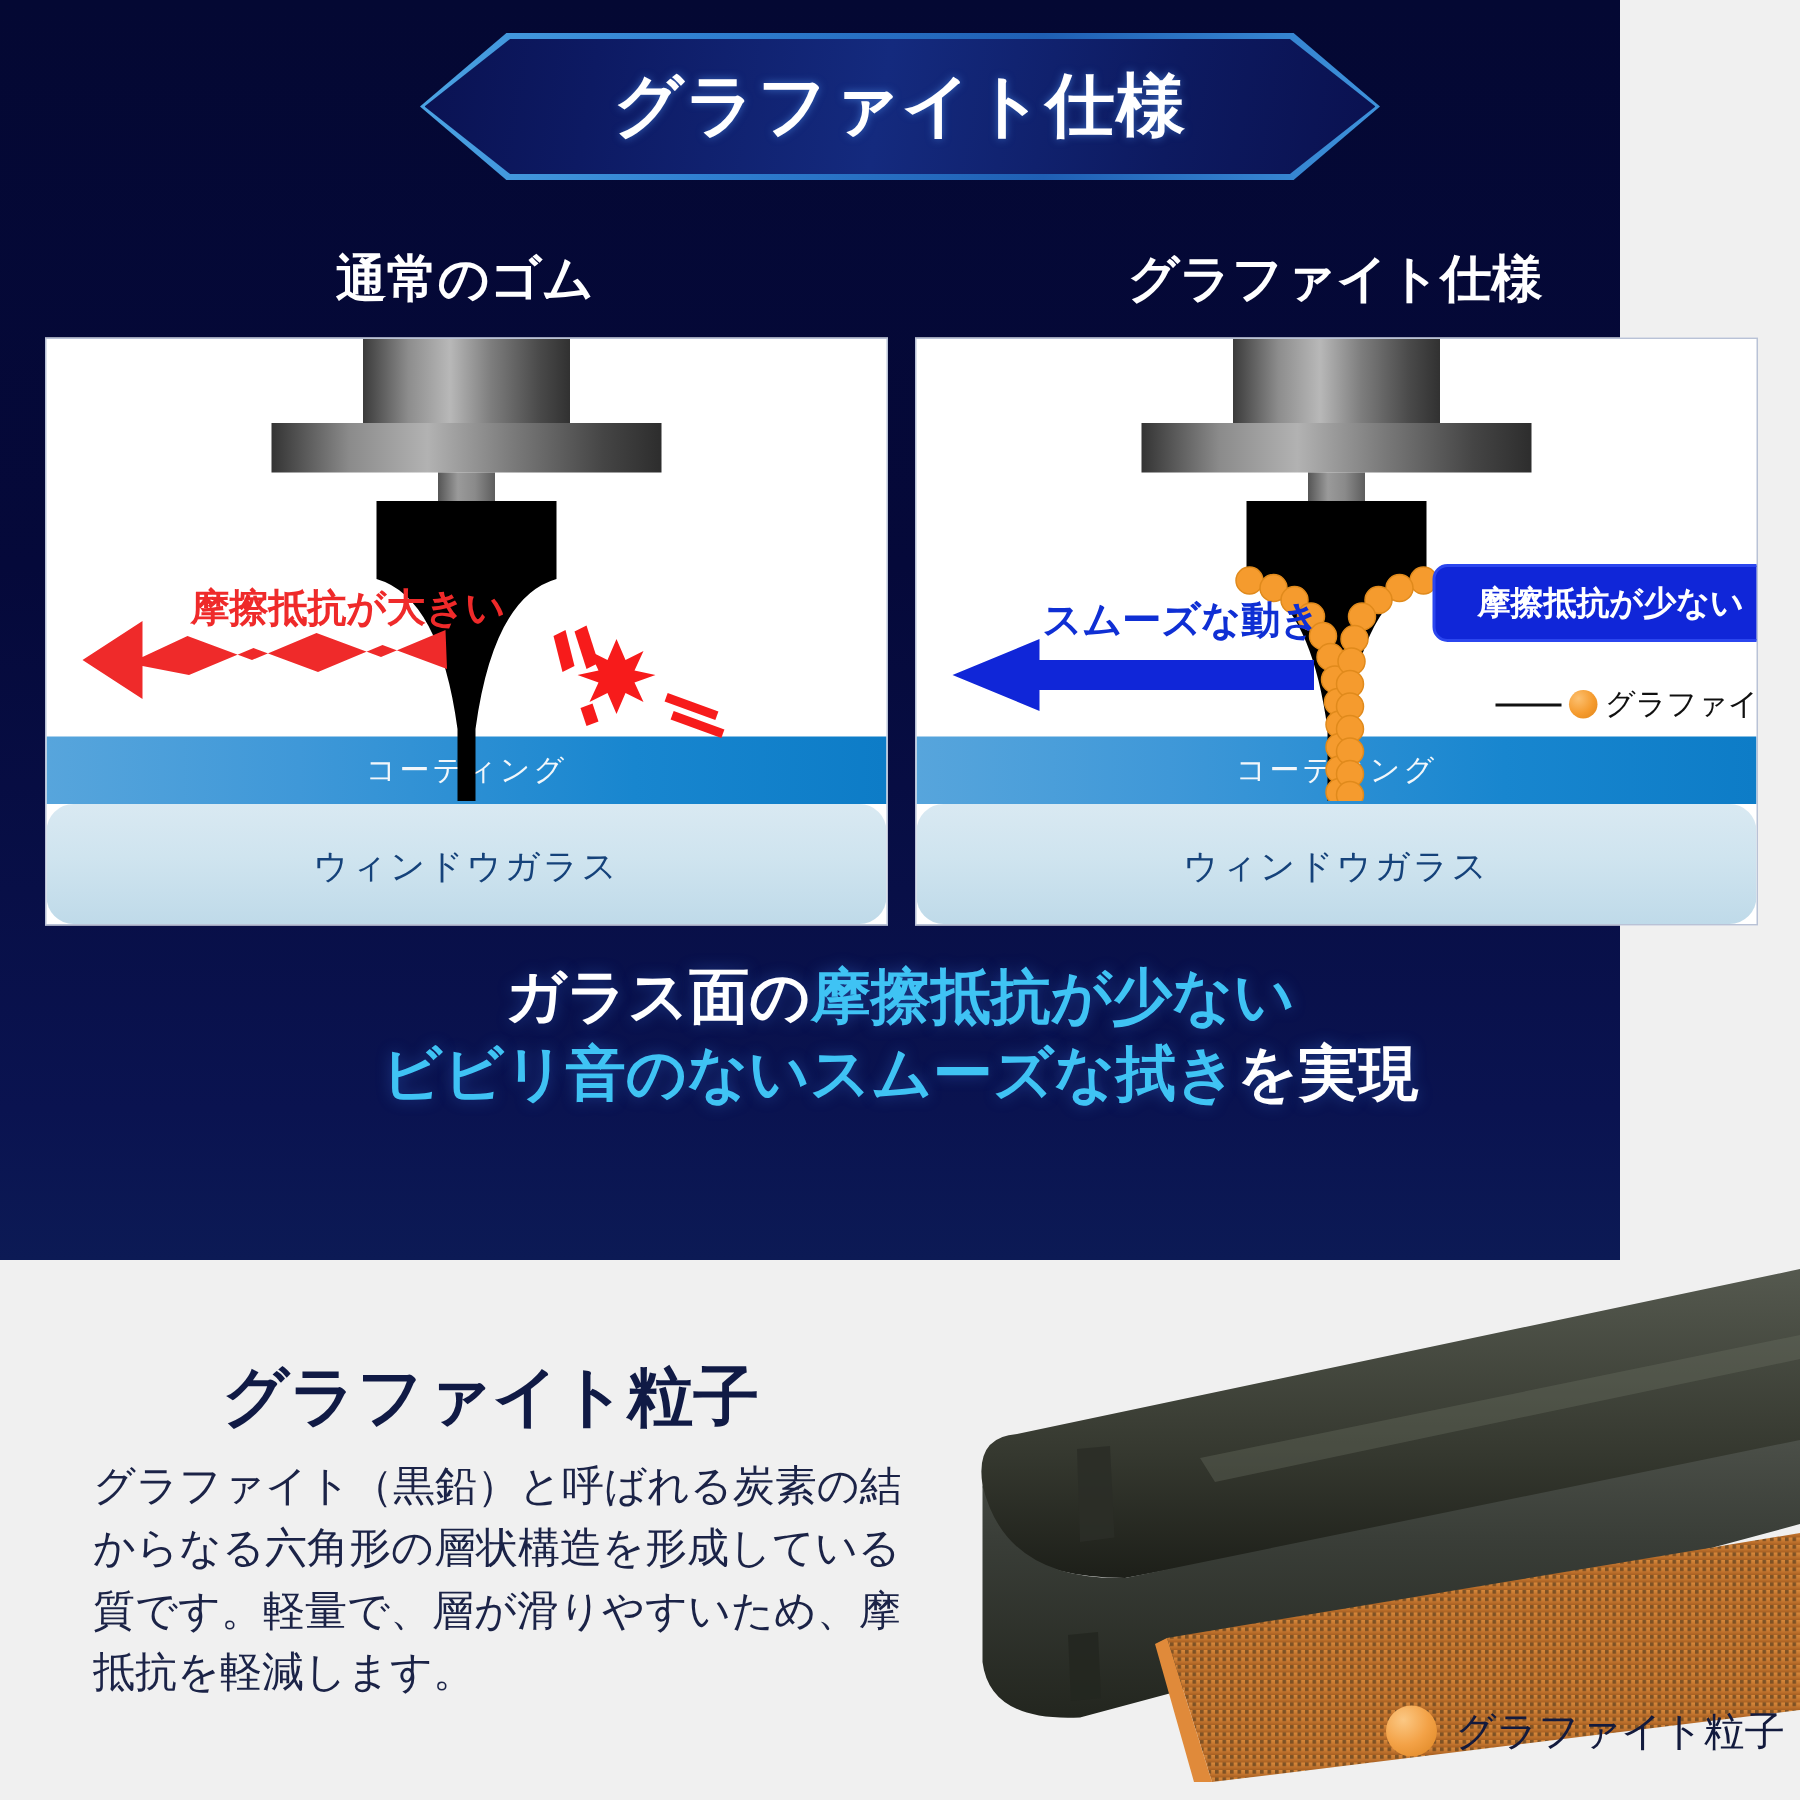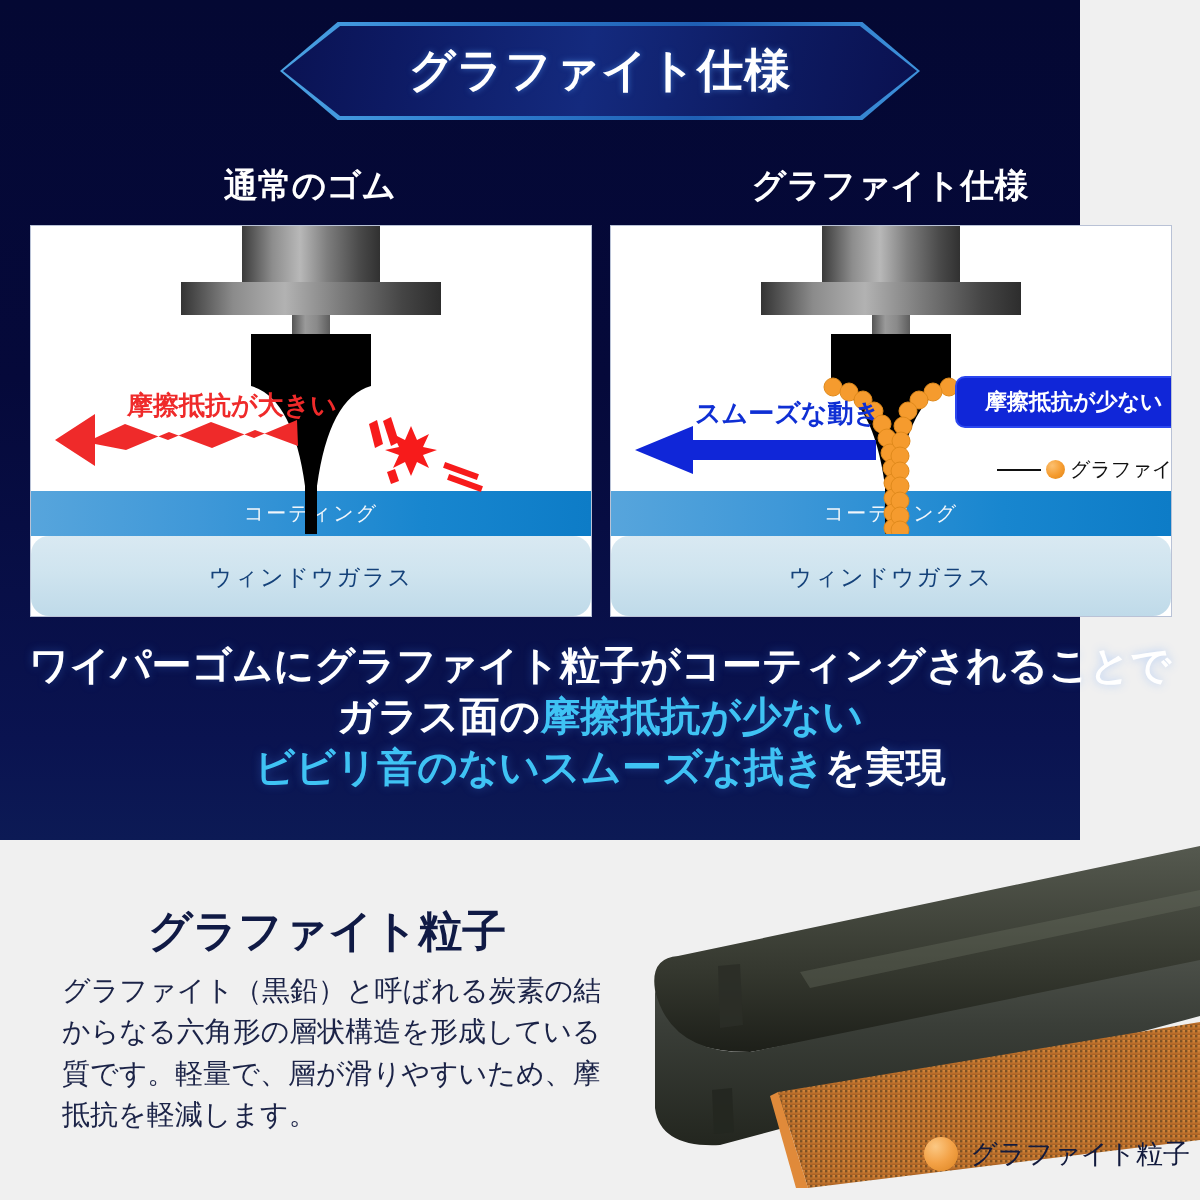--- a/index.html
+++ b/index.html
@@ -264,21 +264,20 @@
       <div class="blue-pill">摩擦抵抗が少ない</div>
 
       <div class="part-legend">
         <div class="lead"></div>
         <div class="dot"></div>
         <div class="txt">グラファイト粒子</div>
       </div>
     </div>
 
     <div class="message">
-      <div class="line">ワイパーゴムにグラファイト粒子がコーティングされることで</div>
       <div class="line">
         <span>ガラス面の</span><span class="hl">摩擦抵抗が少ない</span>
       </div>
       <div class="line">
         <span class="hl">ビビリ音のないスムーズな拭き</span><span>を実現</span>
       </div>
     </div>
   </div>
 
   <div class="bottom-section">

